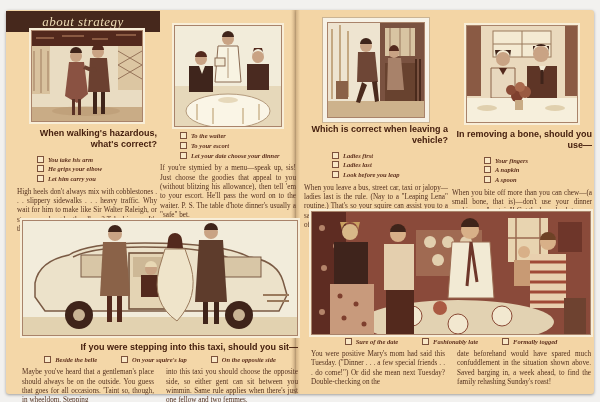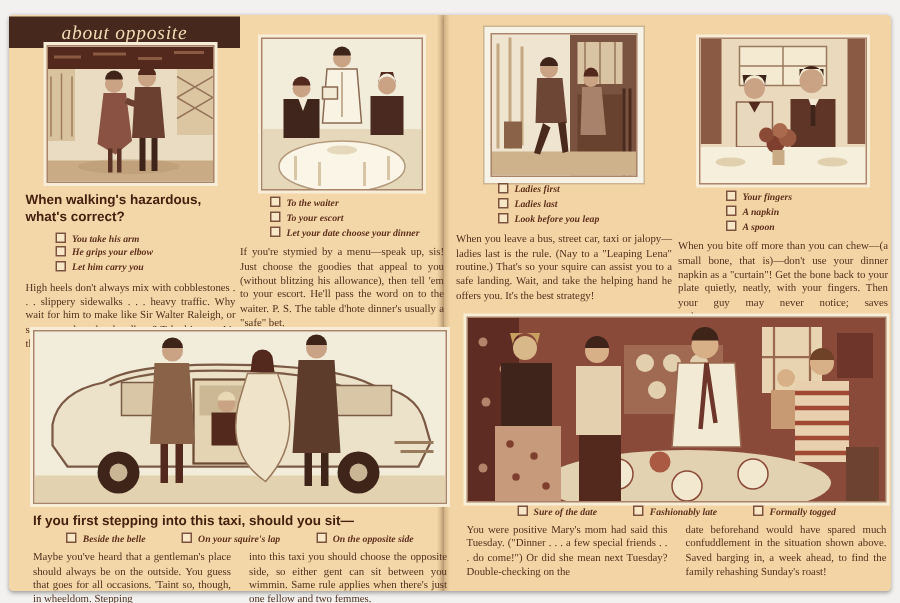--- a/index.html
+++ b/index.html
@@ -11,21 +11,21 @@
   .gutter{position:absolute;left:291px;top:10px;width:9px;height:384px;
           background:linear-gradient(90deg,rgba(110,70,35,0) 0%,rgba(110,70,35,.28) 50%,rgba(110,70,35,0) 100%);}
   .badge{position:absolute;left:6px;top:11px;width:154px;height:21px;background:#46281c;
          color:#eedcb4;display:flex;align-items:center;justify-content:center;
          font-style:italic;font-size:13px;letter-spacing:.5px;}
   section{position:absolute;}
   .illo{margin:0 auto;background:#efe5d0;border:1px solid #a9836a;box-shadow:0 0 0 2px #f8eed8;
         overflow:hidden;}
   .illo svg{display:block;}
   .matte{box-shadow:0 0 0 4px #f7f2e6,0 0 0 5px #cbb493;}
-  h3{margin:6px 0 0 0;text-align:left;font-family:"Liberation Sans",sans-serif;
+  h3{margin:6px 0 0 0;text-align:right;font-family:"Liberation Sans",sans-serif;
      font-weight:bold;font-size:9px;line-height:1.25;color:#46200f;}
   ul.opts{list-style:none;margin:4px 0 0 0;padding:0 0 0 20px;}
   ul.opts li{font-size:6.5px;line-height:1.5;font-weight:bold;font-style:italic;color:#5d2f1c;}
   .cb{display:inline-block;width:5px;height:5px;border:1px solid #7c523c;background:rgba(255,252,240,.45);
       margin-right:4px;vertical-align:middle;position:relative;top:-1px;}
   p.ans{margin:4px 0 0 0;font-size:7.2px;line-height:1.3;color:#53301e;text-align:justify;}
   .opt-row{display:flex;justify-content:center;gap:24px;margin-top:3px;}
   .opt-row .opt{font-size:6.5px;font-weight:bold;font-style:italic;color:#5d2f1c;}
   .cols{display:flex;gap:12px;margin-top:4px;}
   .cols p.ans{flex:1;margin:0;}
@@ -39,21 +39,21 @@
 </style>
 </head>
 <body>
 
 <div class="scan">
   <div class="page page-left"></div>
   <div class="page page-right"></div>
   <div class="gutter"></div>
 
   <div class="badge">
-    <span>about opposite</span>
+    <span>about strategy</span>
   </div>
 
   <section class="q1">
     <div class="illo" style="width:110px;height:90px">
       <svg viewBox="0 0 110 90" width="110" height="90">
         <rect width="110" height="90" fill="#e9dcc2"></rect>
         <rect width="110" height="15" fill="#53291d"></rect>
         <path d="M4 7 h18 M30 5 h22 M60 8 h16 M84 4 h20" stroke="#8a5a42" stroke-width="2"></path>
         <rect x="86" y="15" width="24" height="44" fill="#dcc6a2"></rect>
         <path d="M86 20 l24 14 M86 34 l24 14 M110 20 l-24 14 M110 34 l-24 14" stroke="#96745a" stroke-width="1"></path>
@@ -128,20 +128,21 @@
         <circle cx="38" cy="23" r="6" fill="#c9a384"></circle>
         <path d="M32 21 a6 6 0 0 1 12 0 z" fill="#3f241a"></path>
         <path d="M30 29 h17 l3 30 h-21 z" fill="#6e4636"></path>
         <path d="M34 59 l-6 20 4 1 7 -18 M44 59 l3 20 4 -1 -2 -20" fill="#4a2a1c"></path>
         <circle cx="66" cy="30" r="5" fill="#c9a384"></circle>
         <path d="M61 28 a5 6 0 0 1 10 0 z" fill="#53291d"></path>
         <path d="M60 35 h13 l3 32 h-17 z" fill="#a8826a"></path>
         <rect x="8" y="58" width="12" height="18" fill="#8a6248"></rect>
       </svg>
     </div>
+    <h3>Which is correct when leaving a vehicle?</h3>
     <ul class="opts" style="padding-left:28px">
       <li><span class="cb"></span><span>Ladies first</span></li>
       <li><span class="cb"></span><span>Ladies last</span></li>
       <li><span class="cb"></span><span>Look before you leap</span></li>
     </ul>
     <p class="ans">When you leave a bus, street car, taxi or jalopy—ladies last is the rule. (Nay to a "Leaping Lena" routine.) That's so your squire can assist you to a safe landing. Wait, and take the helping hand he offers you. It's the best strategy!</p>
   </section>
 
   <section class="q4">
     <div class="illo" style="width:110px;height:96px">
@@ -163,20 +164,21 @@
         <rect y="72" width="110" height="24" fill="#f6efdc"></rect>
         <circle cx="50" cy="70" r="6" fill="#7e3f2e"></circle>
         <circle cx="58" cy="66" r="6" fill="#9a5a42"></circle>
         <circle cx="44" cy="64" r="5" fill="#8a4a36"></circle>
         <circle cx="53" cy="61" r="5" fill="#aa6a4e"></circle>
         <rect x="48" y="74" width="8" height="10" fill="#c9ac86"></rect>
         <ellipse cx="20" cy="82" rx="10" ry="3" fill="#e0d0ae"></ellipse>
         <ellipse cx="88" cy="82" rx="10" ry="3" fill="#e0d0ae"></ellipse>
       </svg>
     </div>
+    <h3>In removing a bone, should you use—</h3>
     <ul class="opts" style="padding-left:32px">
       <li><span class="cb"></span><span>Your fingers</span></li>
       <li><span class="cb"></span><span>A napkin</span></li>
       <li><span class="cb"></span><span>A spoon</span></li>
     </ul>
     <p class="ans">When you bite off more than you can chew—(a small bone, that is)—don't use your dinner napkin as a "curtain"! Get the bone back to your plate quietly, neatly, with your fingers. Then your guy may never notice; saves embarrassment.</p>
   </section>
 
   <section class="b1">
     <div class="illo" style="width:274px;height:114px">
@@ -205,21 +207,21 @@
         <path d="M145 19 a7 7 0 0 1 14 0 l1 8 -16 0 z" fill="#53291d"></path>
         <path d="M142 28 h20 l6 18 q8 30 -14 54 q-26 -18 -18 -52 z" fill="#efe4ca" stroke="#9a7a5c" stroke-width="1"></path>
         <circle cx="188" cy="11" r="7" fill="#c9a384"></circle>
         <path d="M181 9 a7 7 0 0 1 14 0 z" fill="#3f241a"></path>
         <path d="M176 19 h24 l4 62 h-32 z" fill="#5e3c2c"></path>
         <rect x="180" y="81" width="5" height="22" fill="#3f241a"></rect>
         <rect x="191" y="81" width="5" height="22" fill="#3f241a"></rect>
         <path d="M240 74 h26 M244 80 h22" stroke="#9a7a5c" stroke-width="2"></path>
       </svg>
     </div>
-    <h3>If you first stepping into this taxi, should you sit—</h3>
+    <h3>If you were stepping into this taxi, should you sit—</h3>
     <div class="opt-row">
       <span class="opt"><span class="cb"></span><span>Beside the belle</span></span>
       <span class="opt"><span class="cb"></span><span>On your squire's lap</span></span>
       <span class="opt"><span class="cb"></span><span>On the opposite side</span></span>
     </div>
     <div class="cols">
       <p class="ans">Maybe you've heard that a gentleman's place should always be on the outside. You guess that goes for all occasions. 'Taint so, though, in wheeldom. Stepping</p>
       <p class="ans">into this taxi you should choose the opposite side, so either gent can sit between you wimmin. Same rule applies when there's just one fellow and two femmes.</p>
     </div>
   </section>

